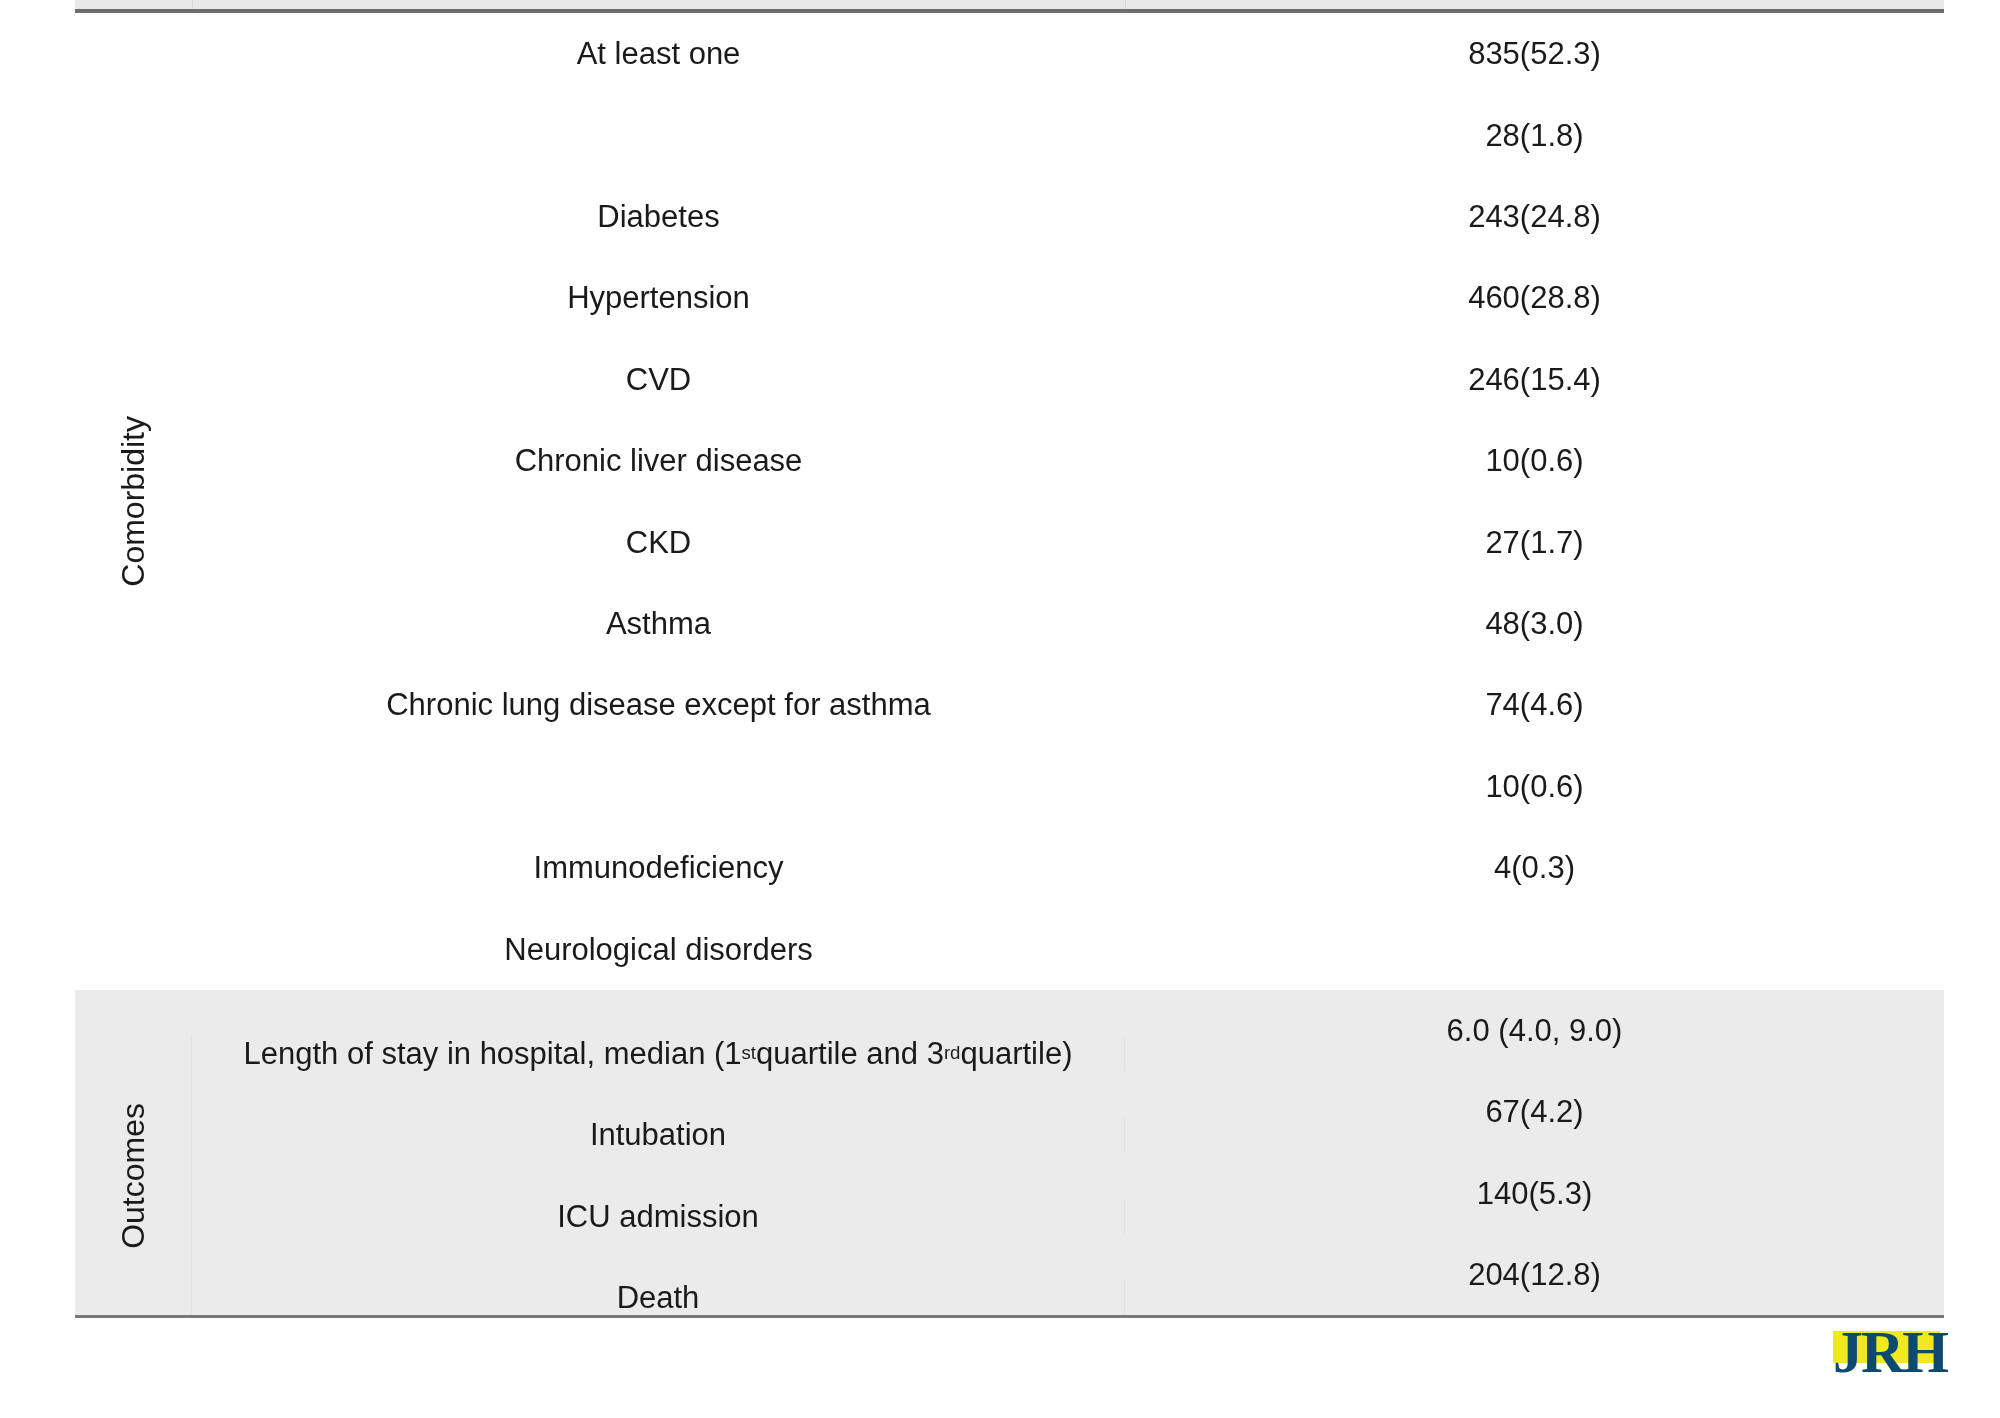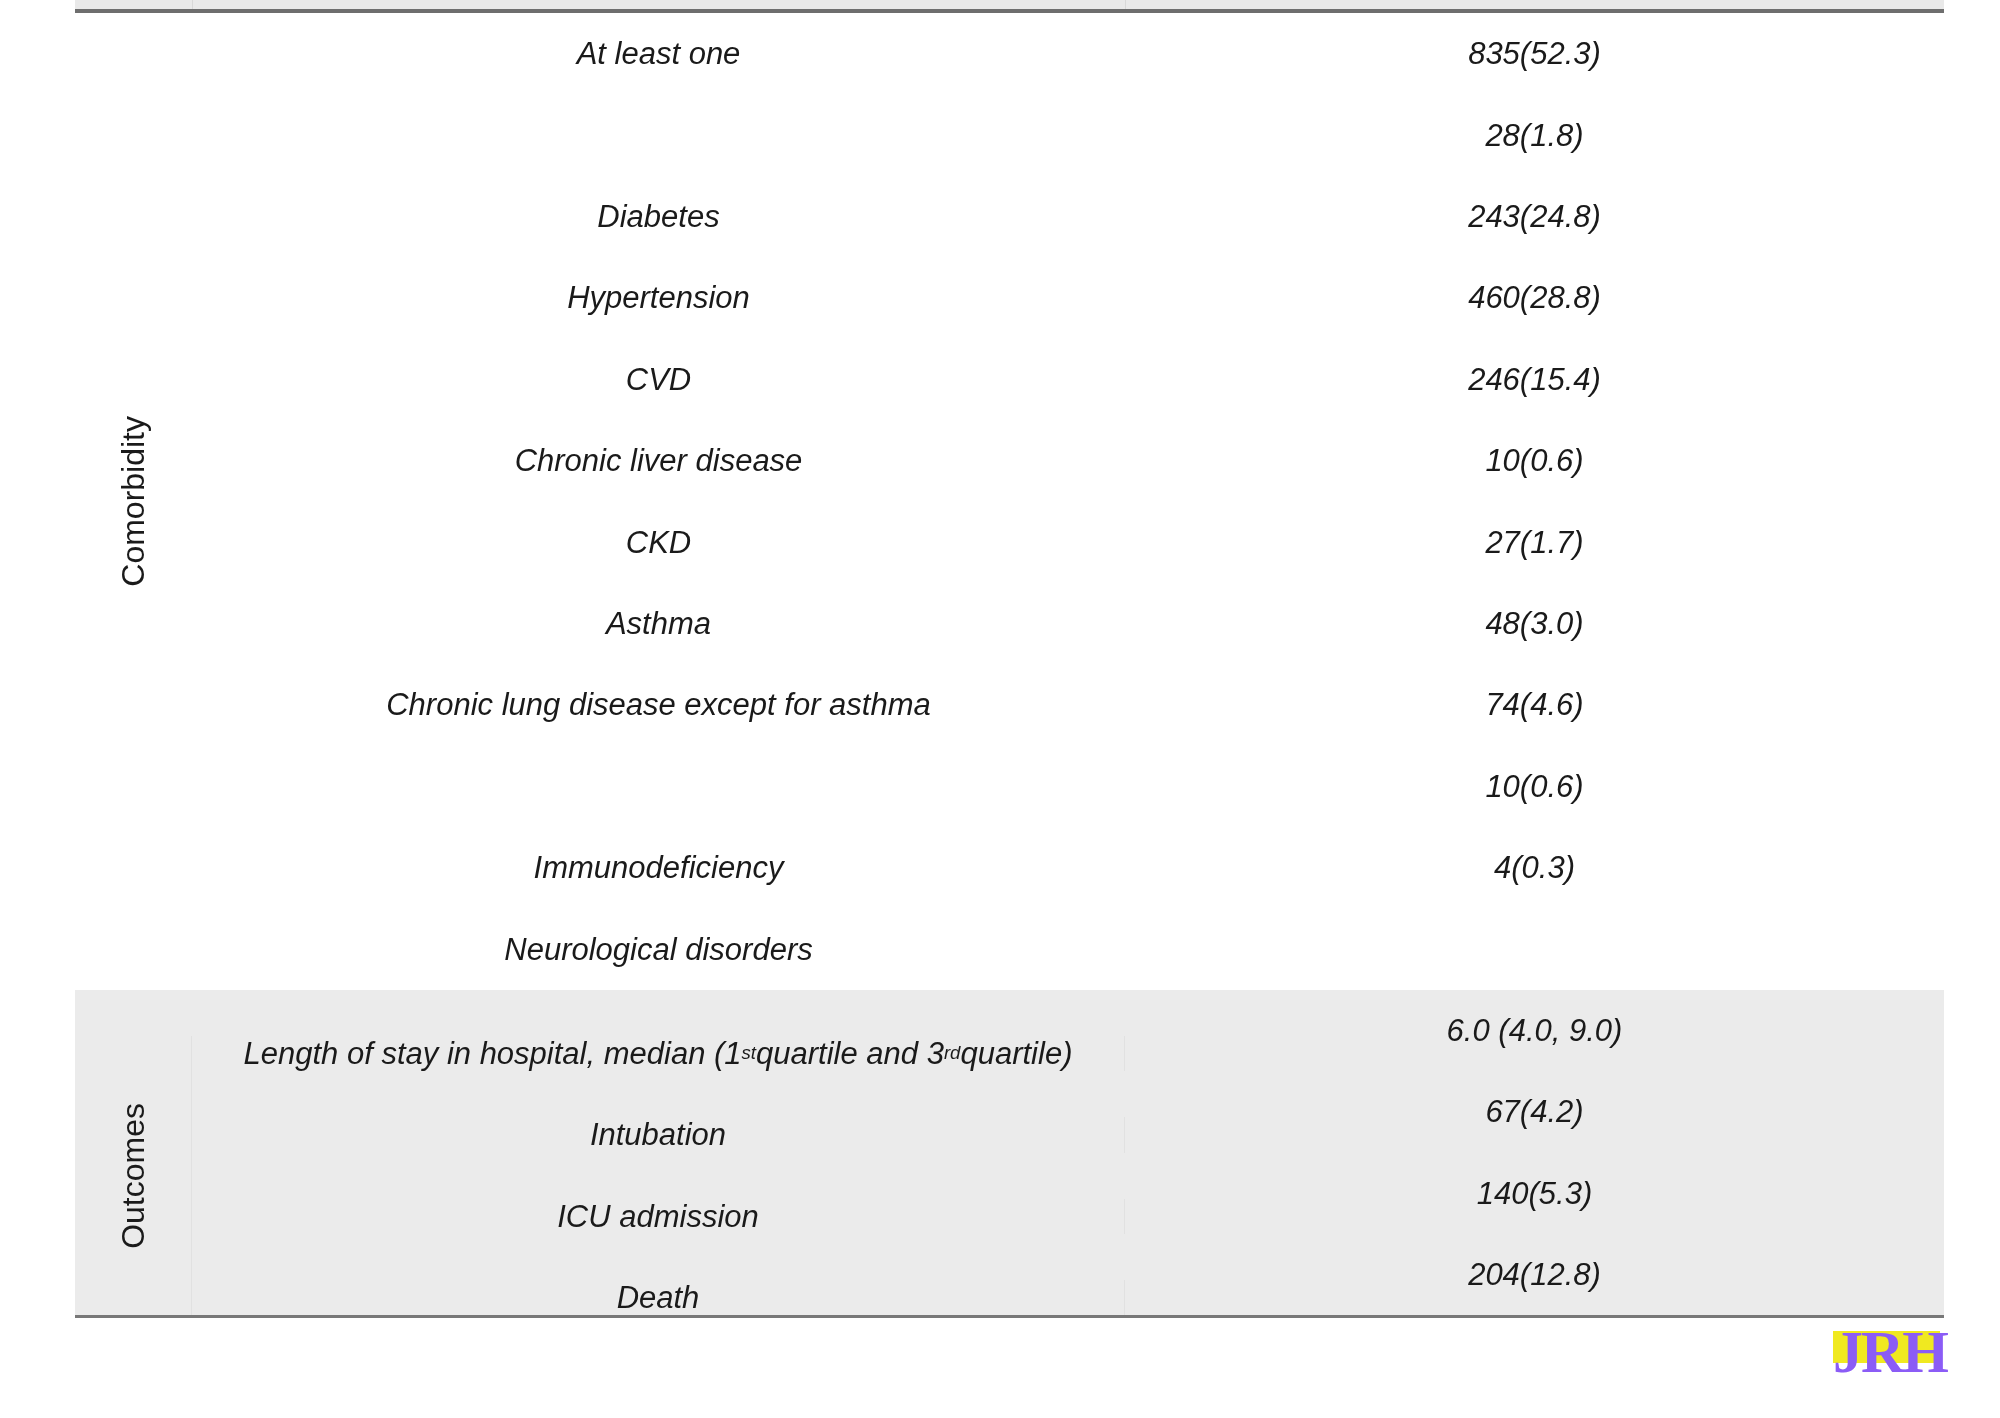--- a/index.html
+++ b/index.html
@@ -43,21 +43,20 @@
     transform: rotate(180deg);
     font-size: 32px;
     white-space: nowrap;
     color: #1a1a1a;
   }
 
   .cell {
     display: flex; align-items: center; justify-content: center;
     white-space: nowrap;
     line-height: 1;
-    font-style: italic;
   }
   .cell.label { grid-column: 2; }
   .cell.value { grid-column: 3; }
 
   .sup { font-size: 0.60em; vertical-align: 0.5em; }
 
   .logo { position: absolute; left: 1833px; top: 1331px; width: 112px; height: 47px; }
   .logo-band { position: absolute; left: 0; top: 0; width: 107px; height: 32px; }
   .logo-text {
     position: absolute; left: 0; top: -9px;
@@ -124,16 +123,16 @@
           <div class="cell value" style="grid-row: 3;">140(5.3)</div>
           <div class="cell label" style="grid-row: 4;">Death</div>
           <div class="cell value" style="grid-row: 4;">204(12.8)</div>
         </div>
       </div>
     <div class="hborder bottom" style="background: rgb(120, 120, 120);"></div>
   </div>
 
   <div class="logo">
     <div class="logo-band" style="background: rgb(240, 233, 32);"></div>
-    <div class="logo-text" style="color: #8b5cf6;">JRH</div>
+    <div class="logo-text" style="color: #0c4a6e;">JRH</div>
   </div>
 
 </div>
 
 </body></html>

